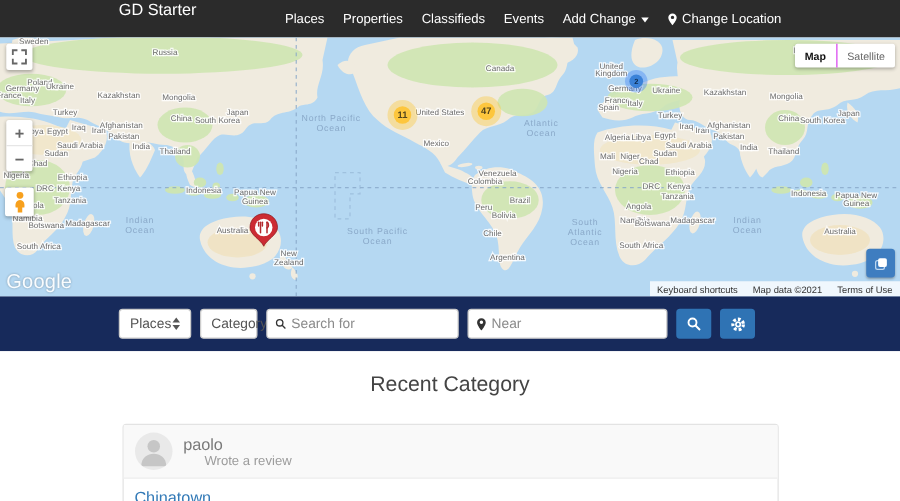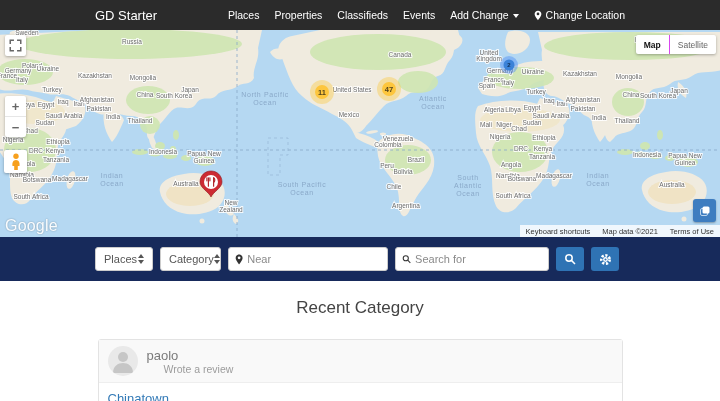--- a/index.html
+++ b/index.html
@@ -2,21 +2,21 @@
 <html><head>
 <meta charset="utf-8">
 <style>
   * { margin:0; padding:0; box-sizing:border-box; }
   html,body { width:720px; height:401px; overflow:hidden; background:#fff;
               font-family:"Liberation Sans", sans-serif; }
   .container { width:530px; margin:0 auto; }
 
   
   .navbar { height:30px; background:#2b2b2b; }
-  .navbar .container { height:30px; display:flex; align-items:center; justify-content:space-between; }
+  .navbar .container { height:30px; display:flex; justify-content:space-between; }
   .brand { color:#fff; font-size:13px; }
   .nav-menu { display:flex; list-style:none; align-items:center; gap:15px; }
   .nav-menu li { color:#fff; font-size:10.5px; display:flex; align-items:center; gap:4px; cursor:pointer; white-space:nowrap; }
   .caret-down { width:0; height:0; border-left:3px solid transparent; border-right:3px solid transparent; border-top:4px solid #fff; margin-top:1px; }
 
   
   .map { position:relative; height:207px; background:#b5d8f2; overflow:hidden; }
   .map svg.world { position:absolute; left:0; top:0; }
   .lbl-c { fill:#6b6b6b; font-size:6.5px; text-anchor:middle; font-family:"Liberation Sans",sans-serif;
            paint-order:stroke; stroke:rgba(255,255,255,.85); stroke-width:2px; }
@@ -363,39 +363,39 @@
 
 <div class="search-band">
   <div class="container">
     <div class="sel" style="width:58px">
       <span class="sel-label">Places</span>
       <span class="tri-col">
           <span class="tri-up"></span>
           <span class="tri-dn"></span>
         </span>
     </div>
-    <div class="sel" style="width:61px">
+    <div class="sel" style="width:46px">
       <span class="sel-label">Category</span>
       <span class="tri-col">
           <span class="tri-up"></span>
           <span class="tri-dn"></span>
         </span>
-    </div>
-    <div class="inp" style="width:160px">
-      <svg width="9" height="11" viewBox="0 0 10 13">
-        <path d="M5,0.5 C2.6,0.5 0.8,2.3 0.8,4.6 C0.8,7.6 5,12.3 5,12.3 C5,12.3 9.2,7.6 9.2,4.6 C9.2,2.3 7.4,0.5 5,0.5 Z M5,6.2 A1.7,1.7 0 1 1 5,2.8 A1.7,1.7 0 0 1 5,6.2 Z" fill="#333"></path>
-      </svg>
-      <input type="text" placeholder="Near" style="">
     </div>
     <div class="inp" style="width:154px">
       <svg width="10" height="10" viewBox="0 0 12 12">
         <circle cx="5" cy="5" r="3.4" fill="none" stroke="#333" stroke-width="1.4"></circle>
         <line x1="7.6" y1="7.6" x2="11" y2="11" stroke="#333" stroke-width="1.4"></line>
       </svg>
       <input type="text" placeholder="Search for" style="">
+    </div>
+    <div class="inp" style="width:160px">
+      <svg width="9" height="11" viewBox="0 0 10 13">
+        <path d="M5,0.5 C2.6,0.5 0.8,2.3 0.8,4.6 C0.8,7.6 5,12.3 5,12.3 C5,12.3 9.2,7.6 9.2,4.6 C9.2,2.3 7.4,0.5 5,0.5 Z M5,6.2 A1.7,1.7 0 1 1 5,2.8 A1.7,1.7 0 0 1 5,6.2 Z" fill="#333"></path>
+      </svg>
+      <input type="text" placeholder="Near" style="">
     </div>
     <button class="sq-btn">
       <svg width="12" height="12" viewBox="0 0 12 12">
         <circle cx="5" cy="5" r="3.2" fill="none" stroke="#fff" stroke-width="1.5"></circle>
         <line x1="7.4" y1="7.4" x2="11" y2="11" stroke="#fff" stroke-width="1.5"></line>
       </svg>
     </button>
     <button class="sq-btn">
       <svg width="13" height="13" viewBox="0 0 14 14">
         <circle cx="7" cy="7" r="4.4" fill="none" stroke="#fff" stroke-width="3" stroke-dasharray="2.3 1.7"></circle>

